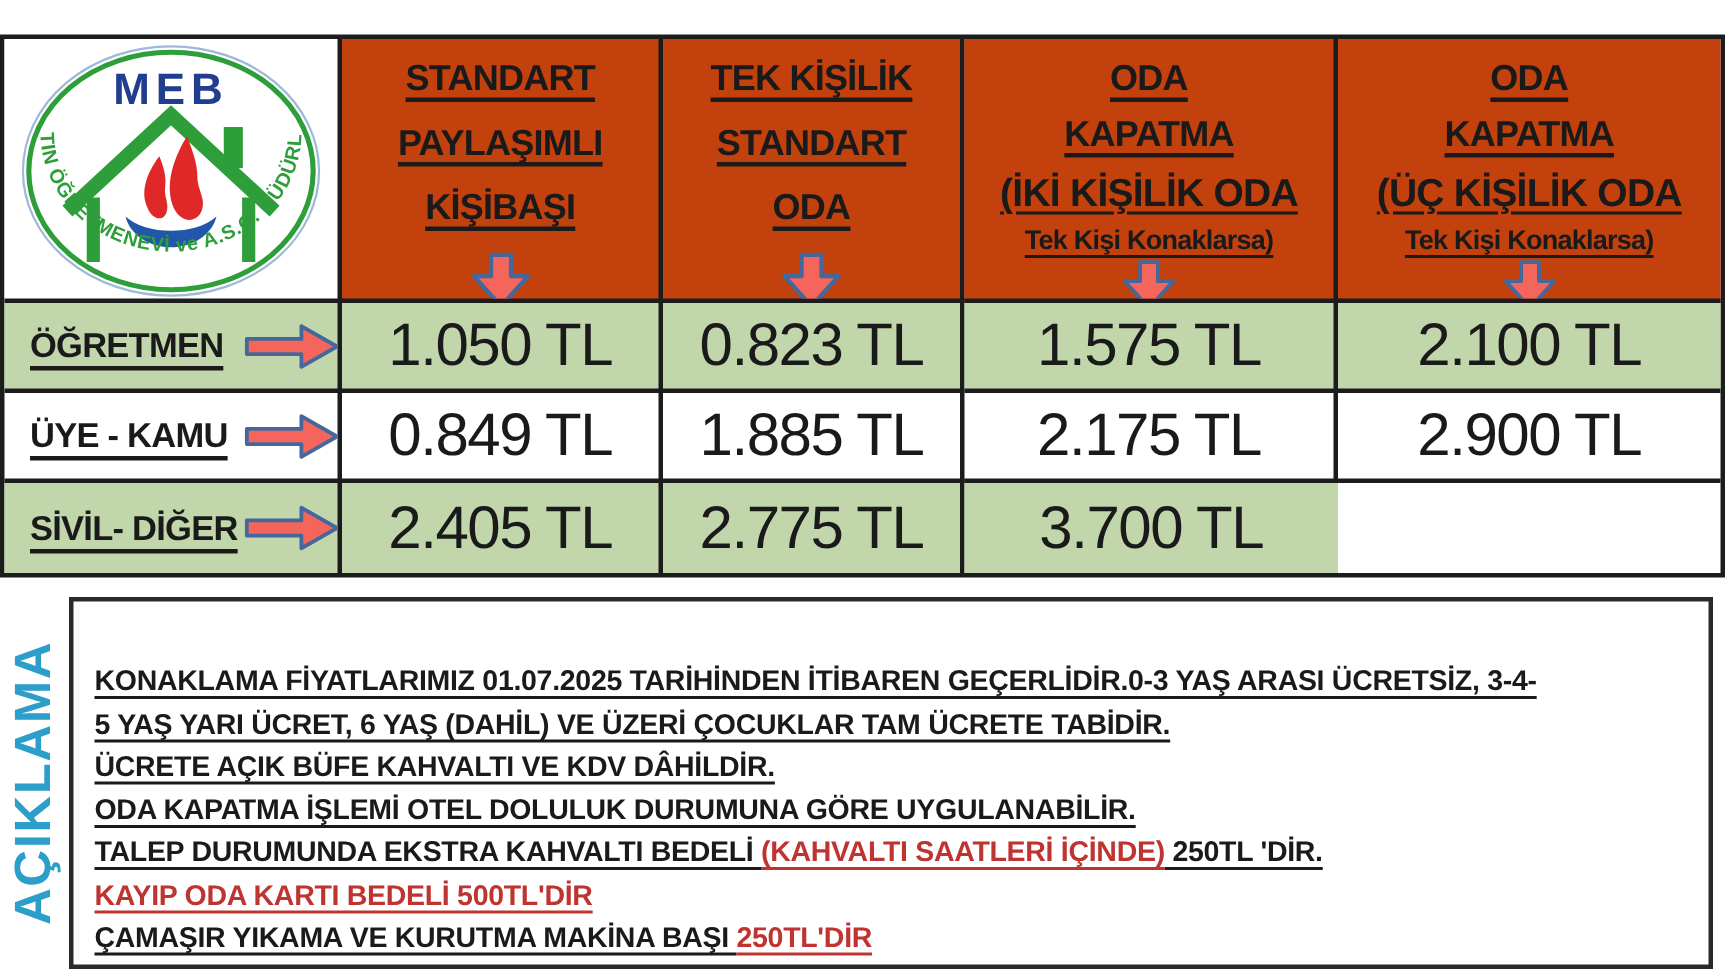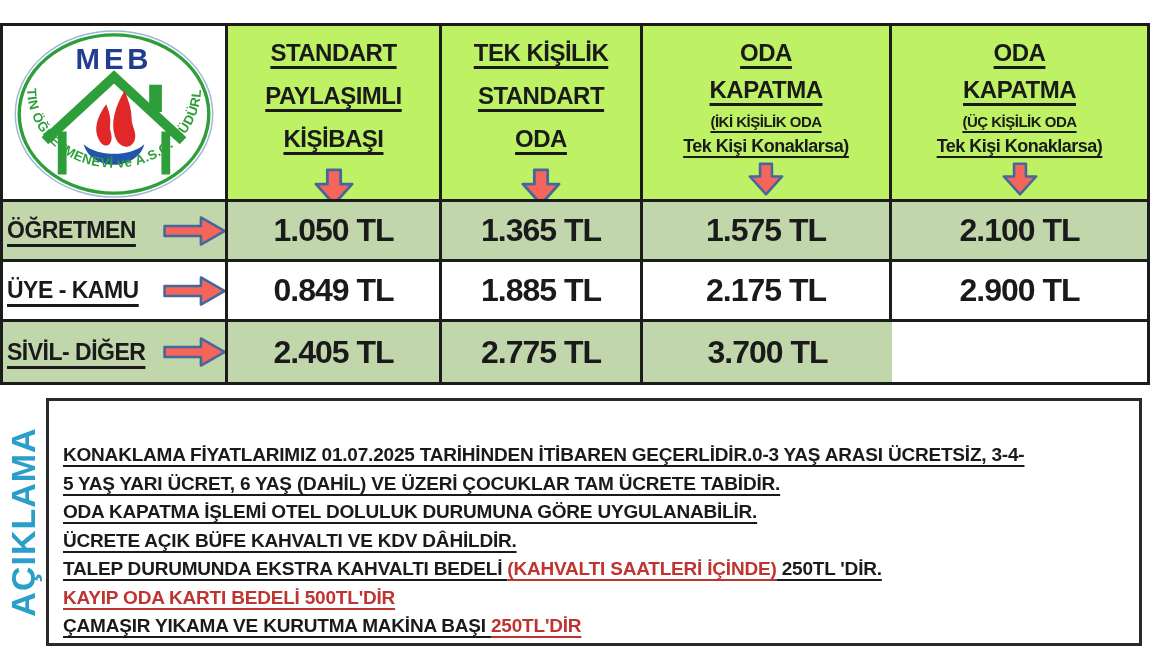--- a/index.html
+++ b/index.html
@@ -31,55 +31,55 @@
     background:#fff;
     margin-top:23px;
   }
   .cell{border-right:3px solid var(--border-dark);border-bottom:3px solid var(--border-dark);overflow:hidden;}
   .cell.c-last{border-right:none;}
   .cell.r-last{border-bottom:none;}
   .green{background:var(--row-green);}
   
   .head{
     display:flex;flex-direction:column;align-items:center;
-    padding-top:13px;text-align:center;background:#bef264;
+    padding-top:13px;text-align:center;background:#c2410c;
   }
   .h-line{
     font-weight:bold;font-size:24px;letter-spacing:-0.5px;
     text-decoration:underline;text-decoration-thickness:2.5px;text-underline-offset:5px;
     margin-bottom:15px;white-space:nowrap;
   }
   .head.has-sub .h-line{margin-bottom:9px;}
   .h-sub1{
-    font-weight:bold;font-size:15px;letter-spacing:-0.5px;
+    font-weight:bold;font-size:26px;letter-spacing:-0.5px;
     text-decoration:underline;text-decoration-thickness:2px;text-underline-offset:4px;
     margin-bottom:6px;white-space:nowrap;
   }
   .h-sub2{
     font-weight:bold;font-size:18px;letter-spacing:-0.5px;
     text-decoration:underline;text-decoration-thickness:2px;text-underline-offset:4px;
     margin-bottom:2px;white-space:nowrap;
   }
   .down-arrow{margin-top:auto;margin-bottom:3px;flex:0 0 auto;}
   
   .logo-cell{display:flex;align-items:flex-start;justify-content:center;background:#fff;padding-top:2px;}
   
   .label-cell{
     display:flex;align-items:center;justify-content:space-between;
-    padding-left:4px;
+    padding-left:17px;
   }
   .row-label{
     font-weight:bold;font-size:23px;letter-spacing:-0.5px;white-space:nowrap;
     text-decoration:underline;text-decoration-thickness:2.5px;text-underline-offset:6px;
   }
   .right-arrow{flex:0 0 auto;margin-right:-3px;}
   
   .price-cell{
     display:flex;align-items:center;justify-content:center;
-    font-weight:bold;font-size:32px;letter-spacing:-1px;white-space:nowrap;
+    font-weight:normal;font-size:40px;letter-spacing:-1px;white-space:nowrap;
   }
   
   .notes-section{
     position:absolute;left:0;top:398px;width:1150px;height:248px;
     display:flex;
   }
   .aciklama-col{position:relative;width:46px;flex:0 0 46px;}
   .aciklama-text{
     position:absolute;left:50%;top:50%;
     transform:translate(-50%,-50%) rotate(-90deg);
@@ -164,21 +164,21 @@
     </svg>
   </div>
 
   <div class="cell label-cell green">
     <span class="row-label">ÖĞRETMEN</span>
     <svg class="right-arrow" width="66" height="36" viewBox="0 0 78 40">
       <path d="M3 14 H46 V4 L74 20 L46 36 V26 H3 Z" fill="var(--arrow-fill)" stroke="var(--arrow-stroke)" stroke-width="3" stroke-linejoin="round"></path>
     </svg>
   </div>
   <div class="cell price-cell green">1.050 TL</div>
-  <div class="cell price-cell green">1.365 TL</div>
+  <div class="cell price-cell green">0.823 TL</div>
   <div class="cell price-cell green">1.575 TL</div>
   <div class="cell price-cell green c-last">2.100 TL</div>
 
   <div class="cell label-cell">
     <span class="row-label">ÜYE - KAMU</span>
     <svg class="right-arrow" width="66" height="36" viewBox="0 0 78 40">
       <path d="M3 14 H46 V4 L74 20 L46 36 V26 H3 Z" fill="var(--arrow-fill)" stroke="var(--arrow-stroke)" stroke-width="3" stroke-linejoin="round"></path>
     </svg>
   </div>
   <div class="cell price-cell">0.849 TL</div>
@@ -201,26 +201,26 @@
 <div class="notes-section">
   <div class="aciklama-col">
     <span class="aciklama-text">AÇIKLAMA</span>
   </div>
   <div class="notes-box">
     <p class="note-line">
       <span class="seg">KONAKLAMA FİYATLARIMIZ 01.07.2025  TARİHİNDEN İTİBAREN GEÇERLİDİR.0-3 YAŞ ARASI ÜCRETSİZ, 3-4-</span><br>
       <span class="seg">5 YAŞ YARI ÜCRET, 6 YAŞ (DAHİL) VE ÜZERİ ÇOCUKLAR TAM ÜCRETE TABİDİR.</span>
     </p>
     <p class="note-line">
+      <span class="seg">ÜCRETE AÇIK BÜFE KAHVALTI VE KDV DÂHİLDİR.</span>
+    </p>
+    <p class="note-line">
       <span class="seg">ODA KAPATMA İŞLEMİ OTEL DOLULUK DURUMUNA GÖRE UYGULANABİLİR.</span>
     </p>
     <p class="note-line">
-      <span class="seg">ÜCRETE AÇIK BÜFE KAHVALTI VE KDV DÂHİLDİR.</span>
-    </p>
-    <p class="note-line">
       <span class="seg">TALEP DURUMUNDA EKSTRA KAHVALTI BEDELİ </span><span class="seg red">(KAHVALTI SAATLERİ İÇİNDE)</span><span class="seg"> 250TL 'DİR.</span>
     </p>
     <p class="note-line">
       <span class="seg red">KAYIP ODA KARTI BEDELİ 500TL'DİR</span>
     </p>
     <p class="note-line">
       <span class="seg">ÇAMAŞIR YIKAMA VE KURUTMA MAKİNA BAŞI </span><span class="seg red">250TL'DİR</span>
     </p>
   </div>
 </div>

